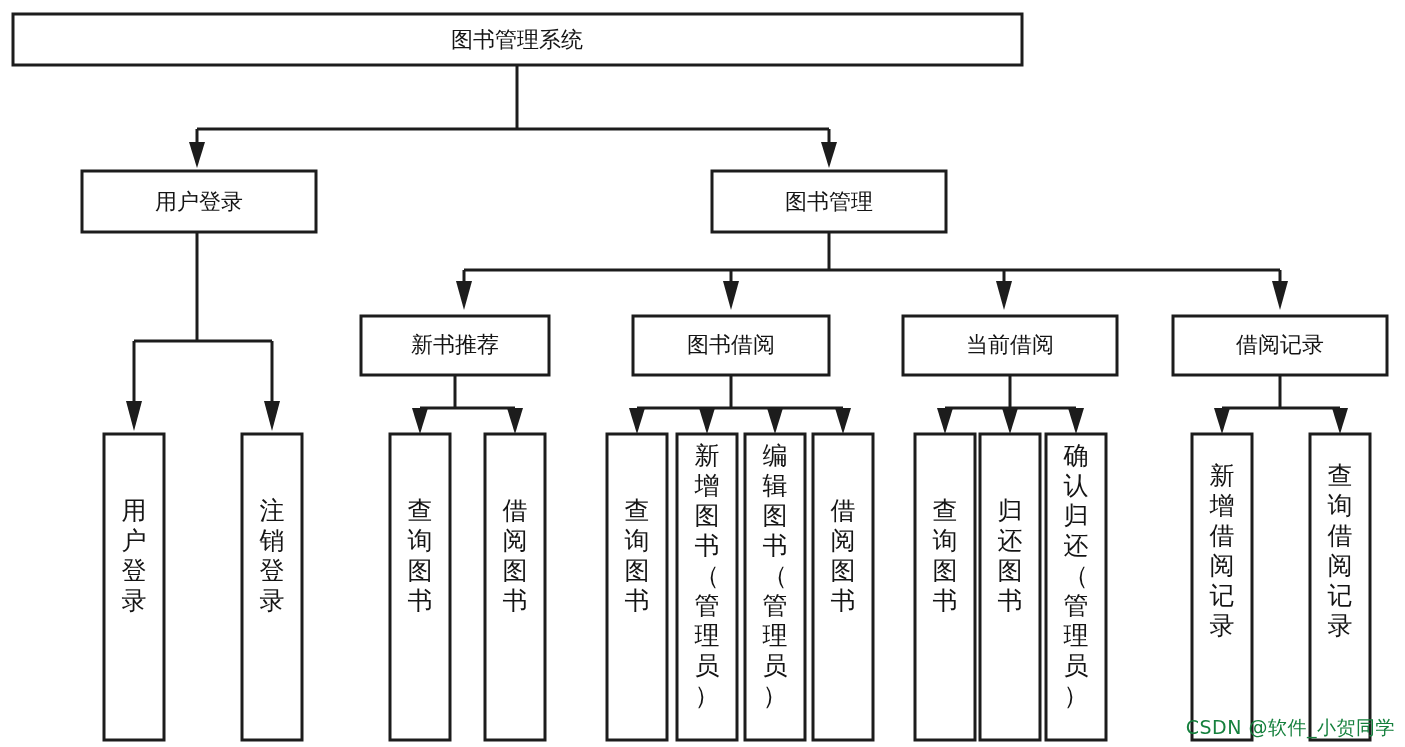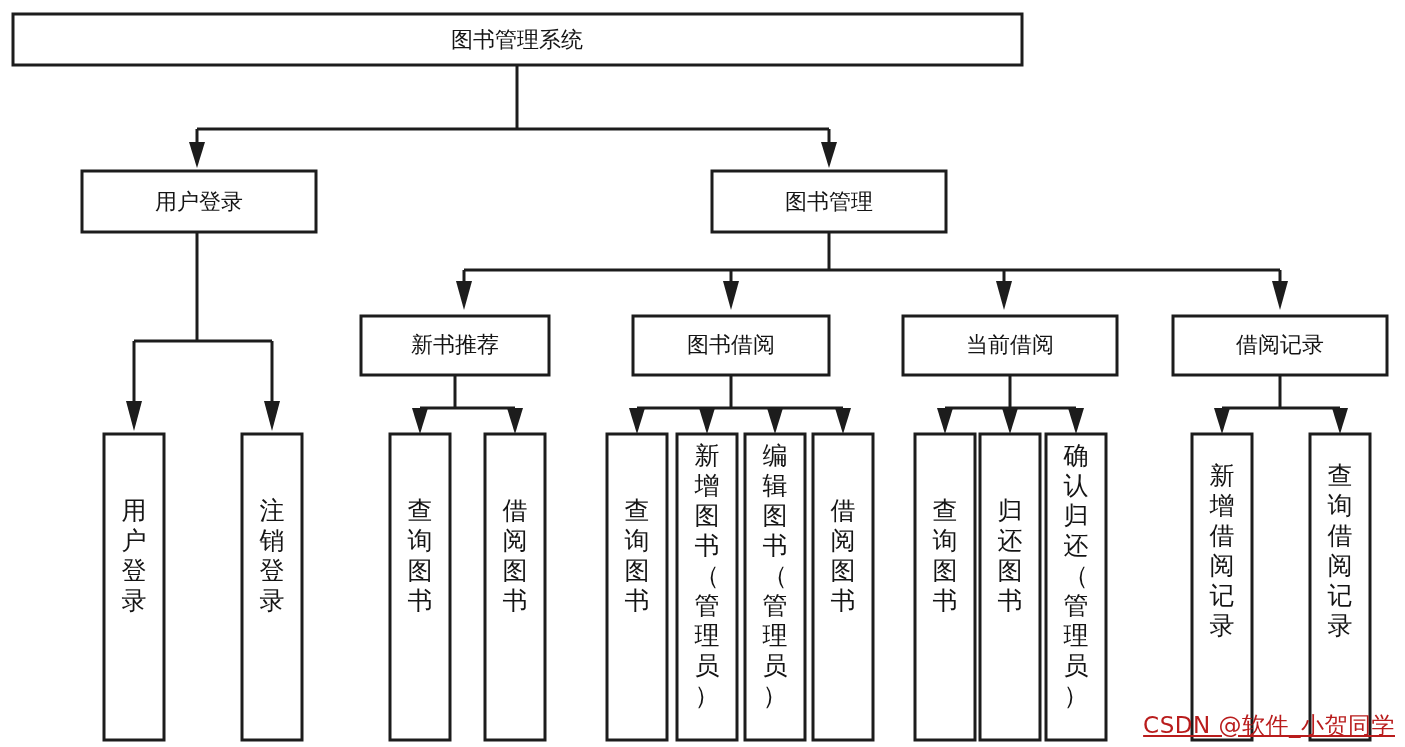--- a/index.html
+++ b/index.html
@@ -51,26 +51,25 @@
     font-family: "DejaVu Sans", "Liberation Sans", sans-serif;
     font-size: 25px;
     fill: #141414;
     text-anchor: middle;
   }
   .watermark {
     position: absolute;
     right: 10px;
     bottom: 6px;
     font-family: "DejaVu Sans", "Liberation Sans", sans-serif;
-    font-size: 23px;
-    color: #b91c1c;
+    font-size: 19px;
+    color: #15803d;
     letter-spacing: 0.5px;
     white-space: nowrap;
     pointer-events: none;
-    text-decoration: underline;
   }
 </style>
 </head>
 <body>
 
 <div id="diagram-root">
 
   <svg id="flow" viewBox="0 0 1405 747">
 
     <g>

